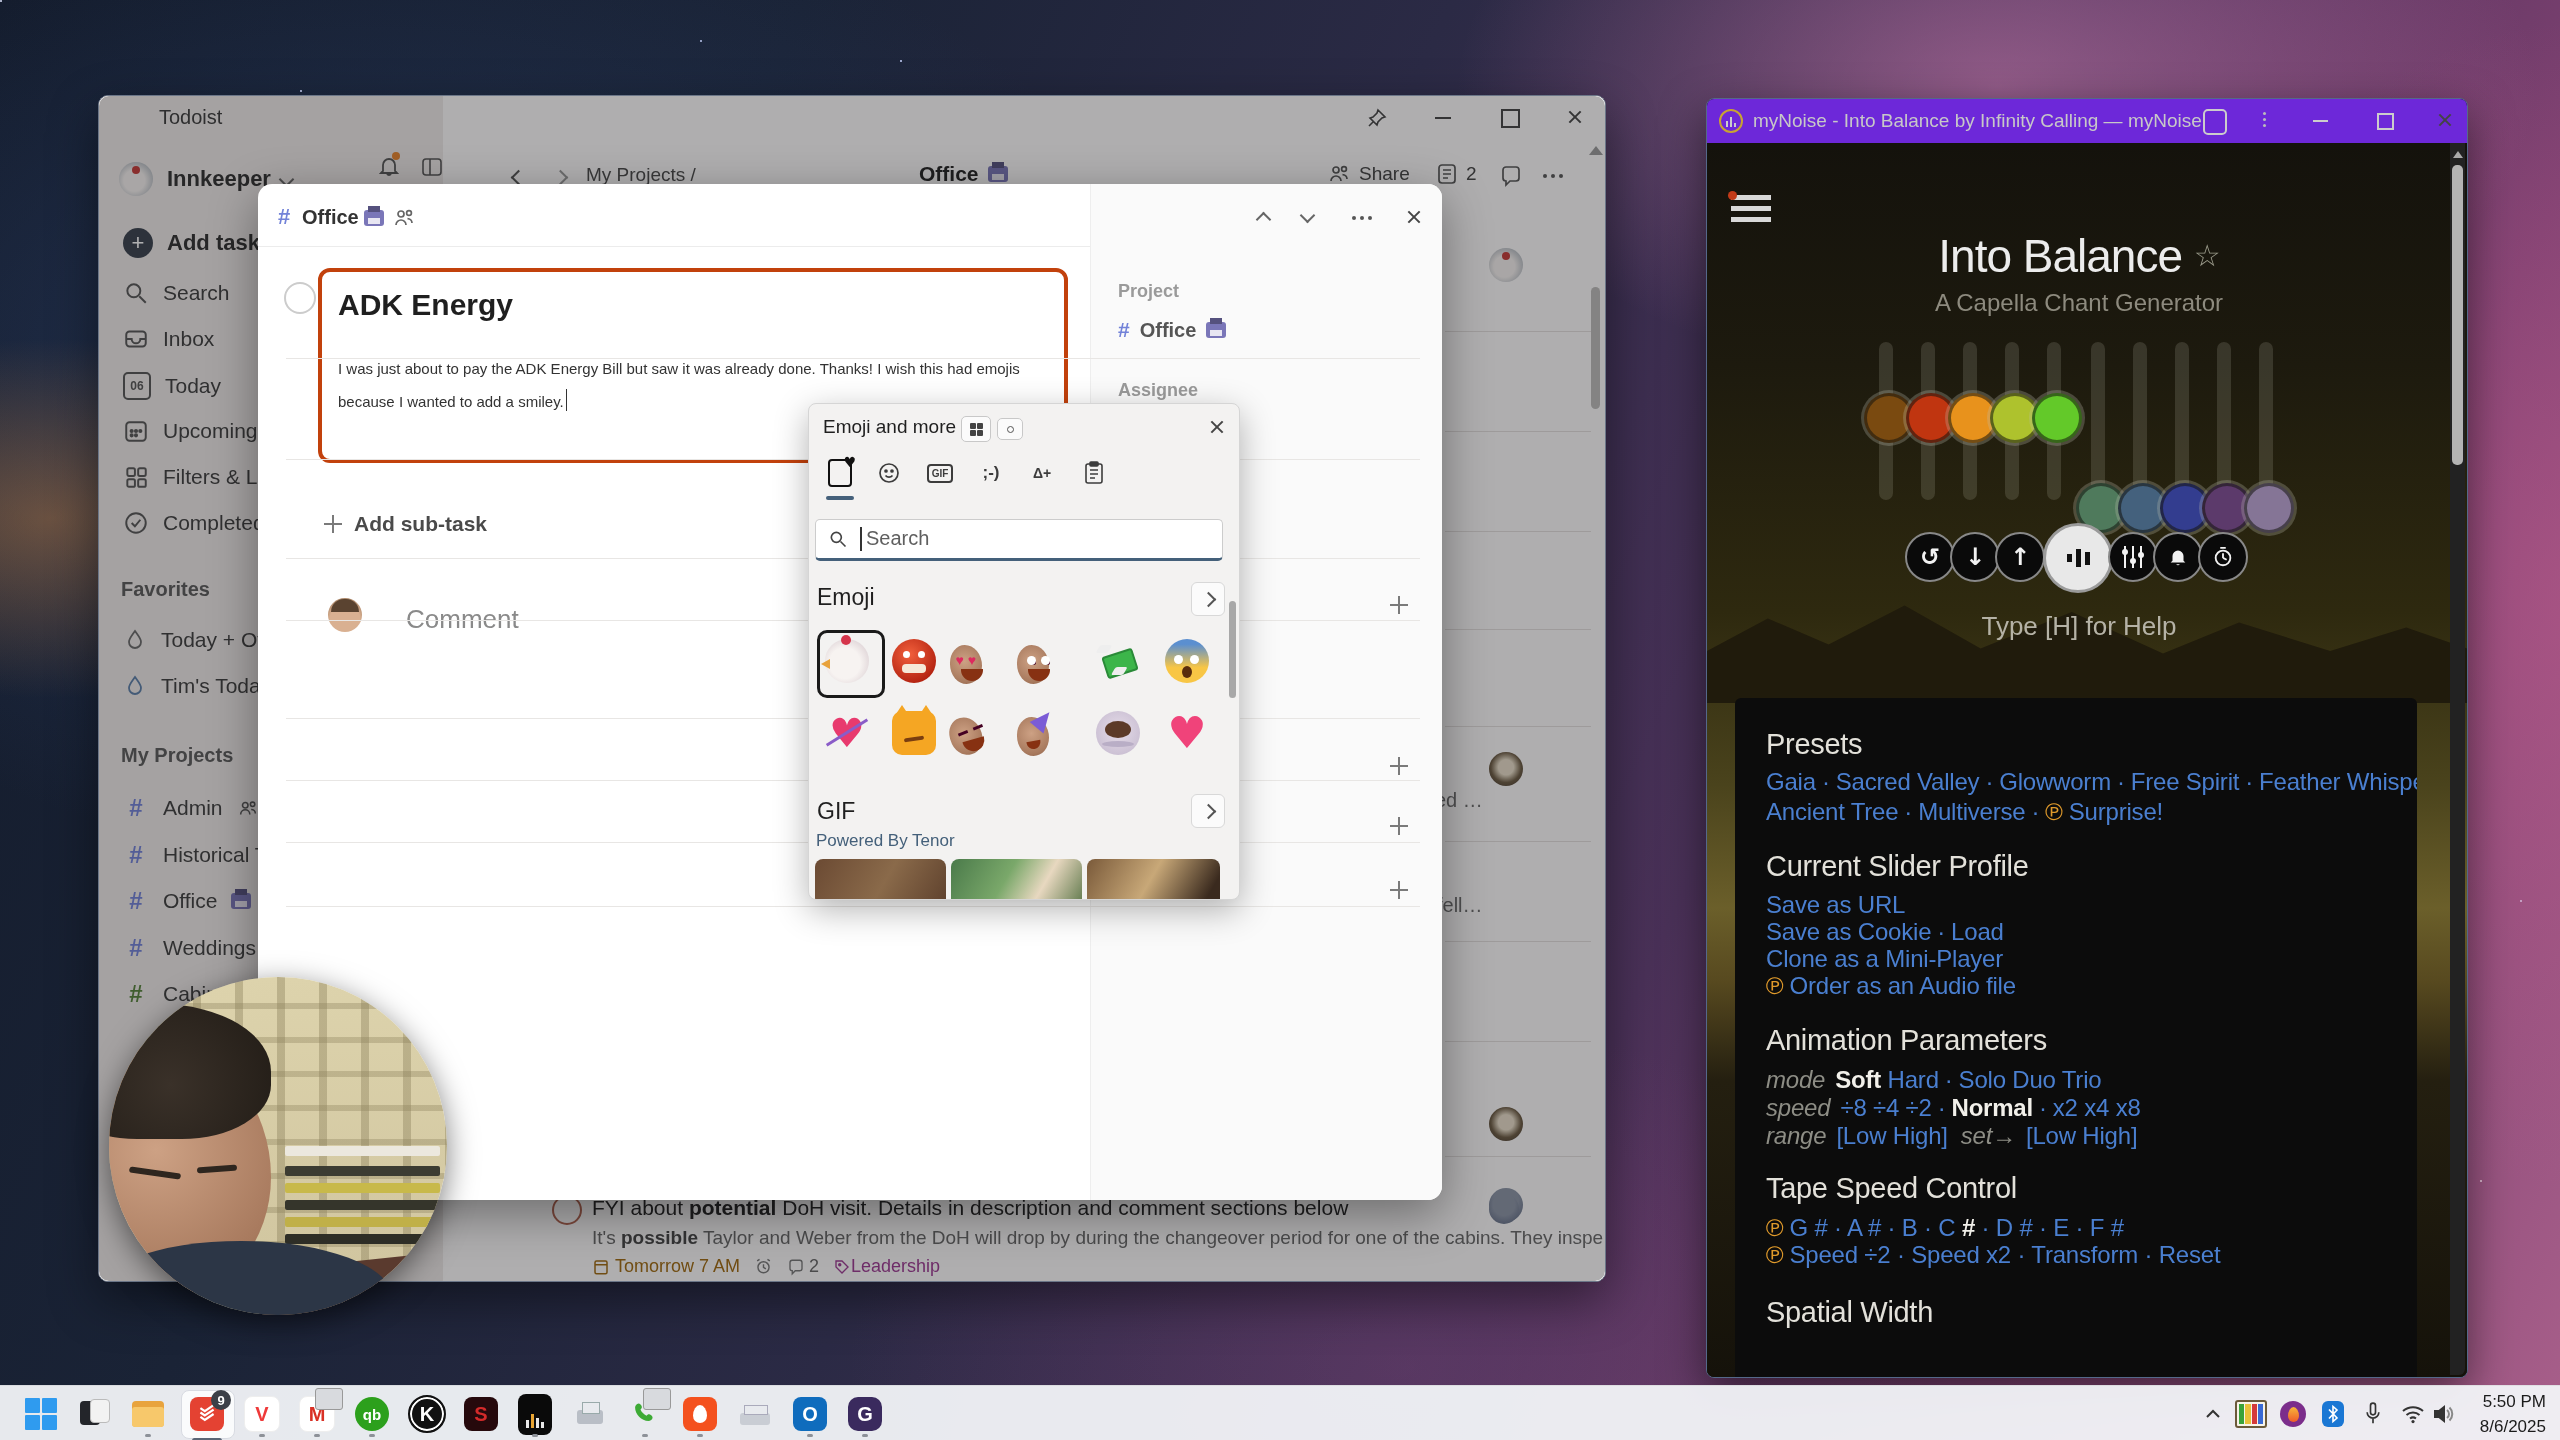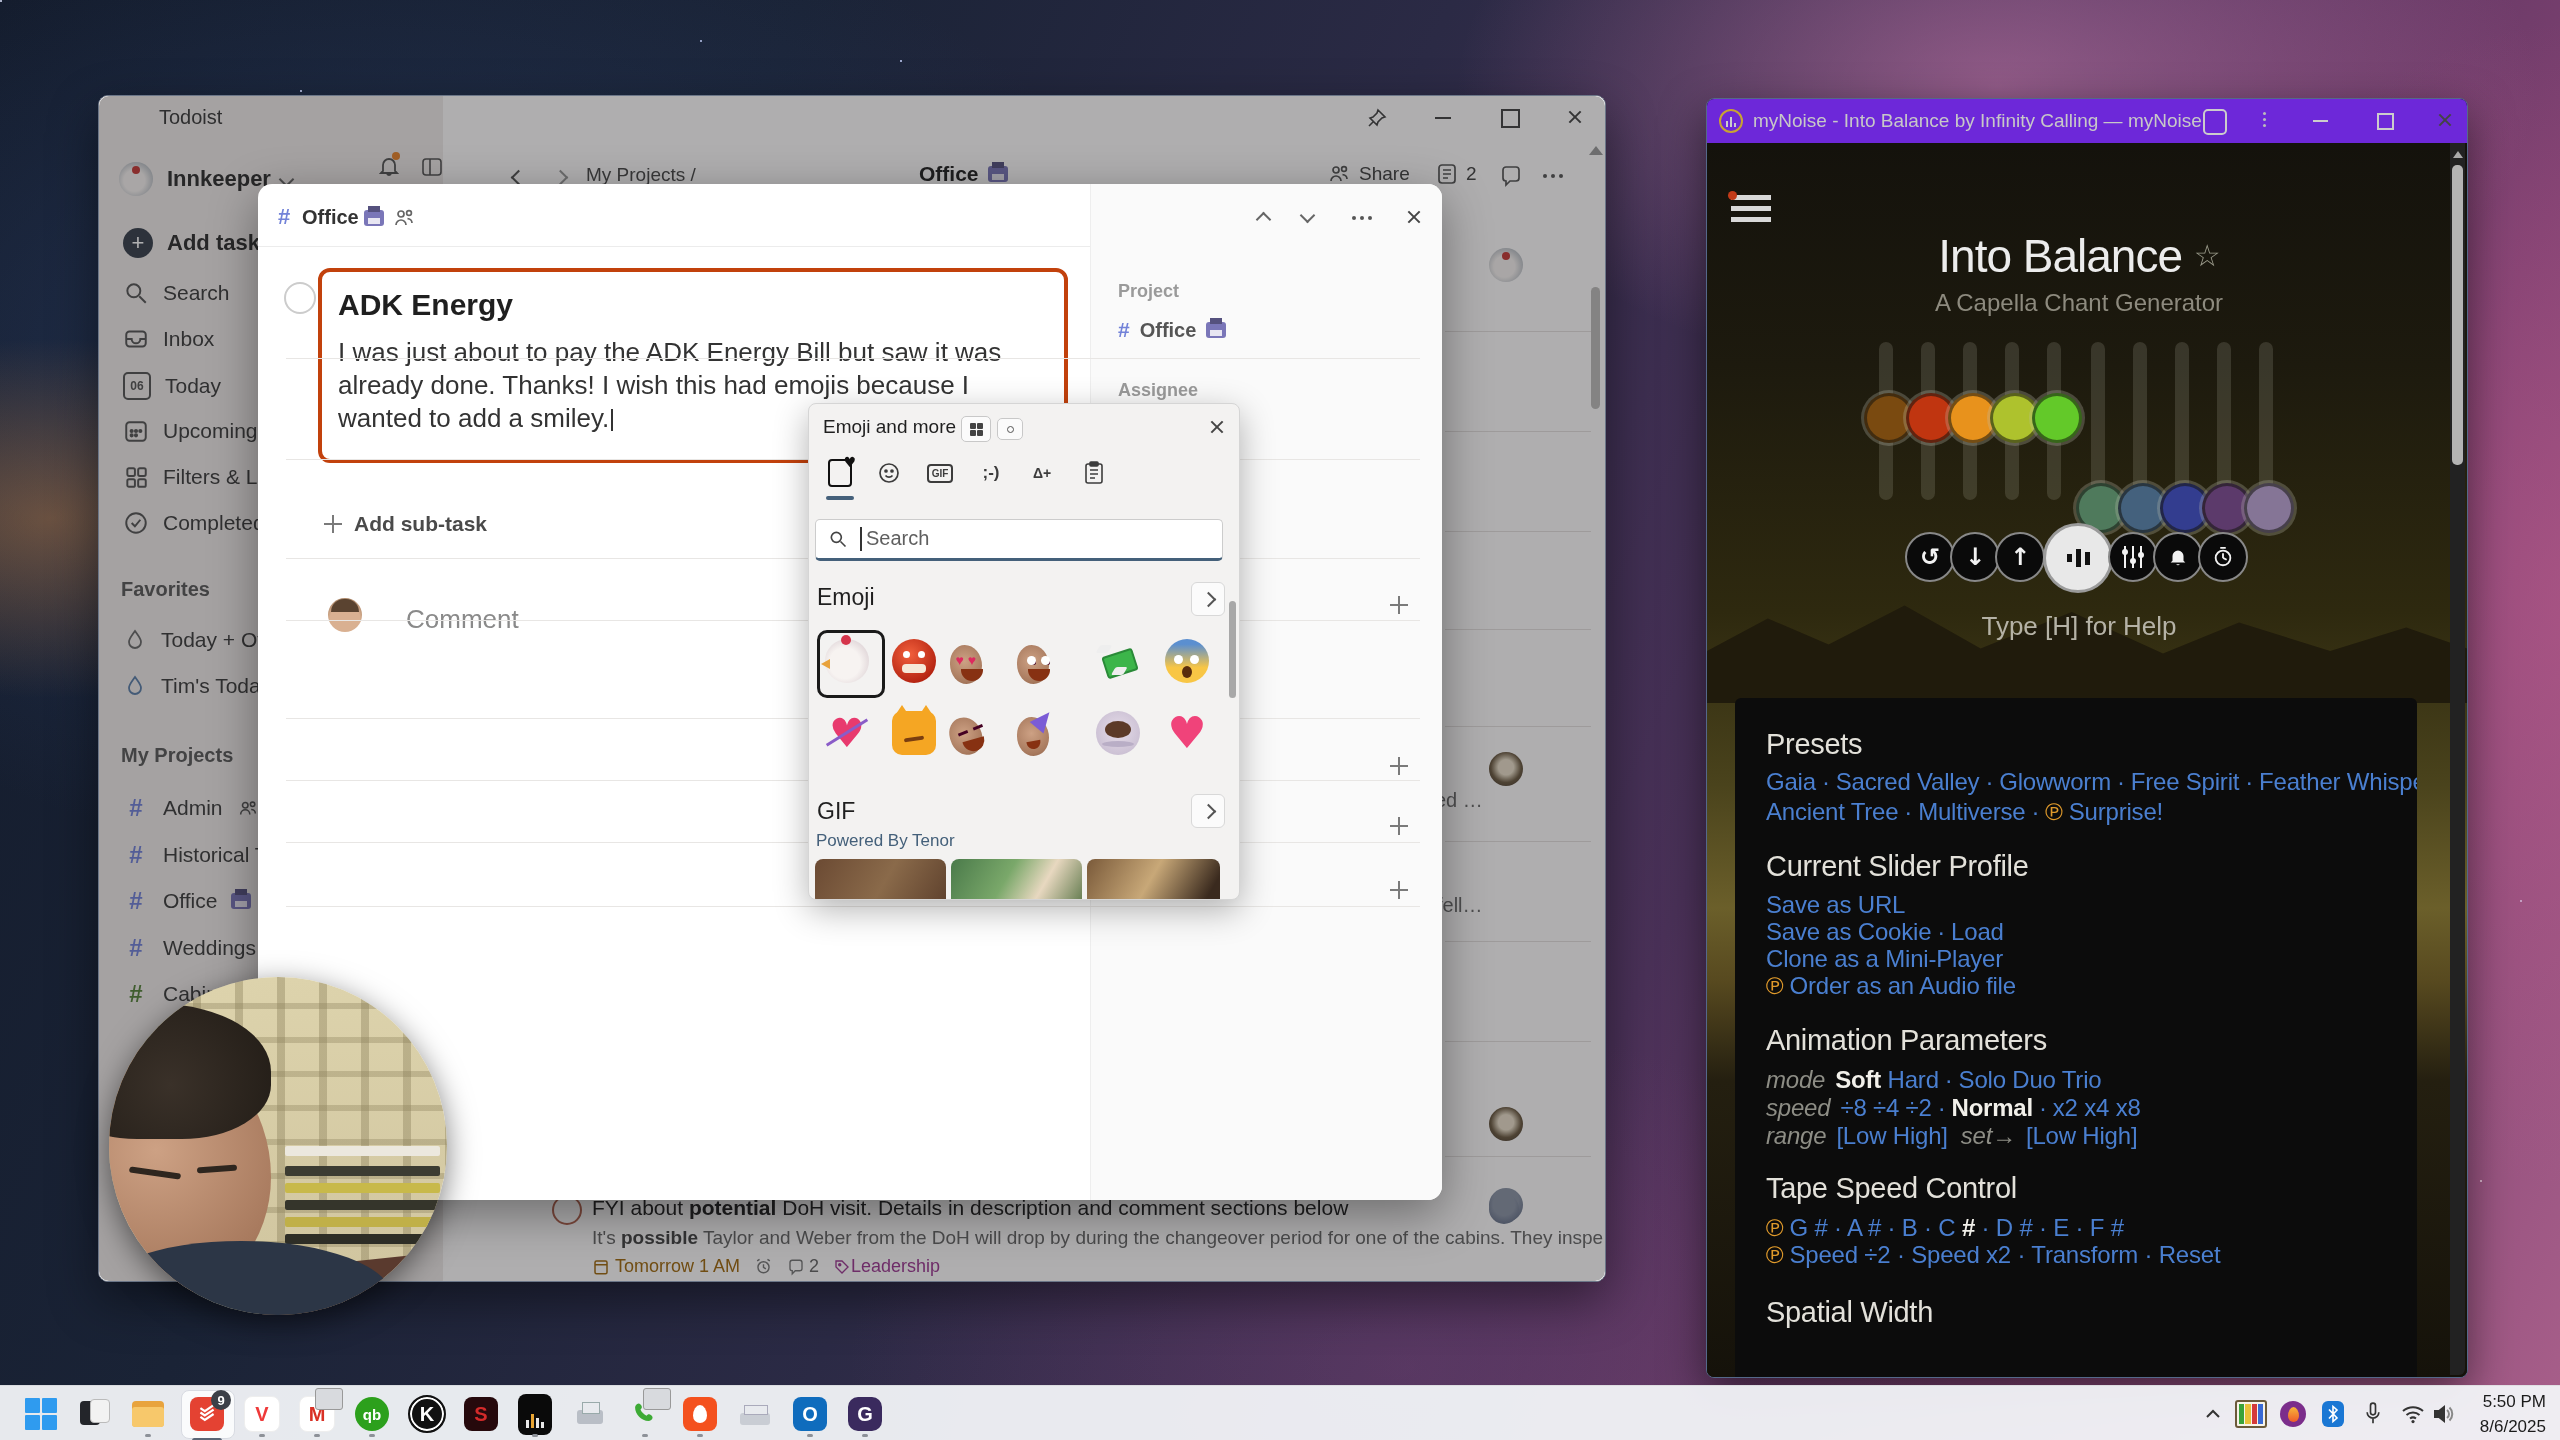--- a/index.html
+++ b/index.html
@@ -345,21 +345,21 @@
   </div>
   <div class="abs" style="left:493px;top:1131px;font-size:19px;color:#666;white-space:nowrap">
     <span>It's </span><b style="color:#444">possible</b><span> Taylor and Weber from the DoH will drop by during the changeover period for one of the cabins. They inspe…</span>
   </div>
   <div class="abs" style="left:493px;top:1160px;display:flex;align-items:center;gap:14px;font-size:18px">
     <span style="display:flex;align-items:center;gap:5px;color:#a06a10">
       <svg width="18" height="18" viewBox="0 0 24 24" fill="none" stroke="#a06a10" stroke-width="2">
           <rect x="4" y="4" width="16" height="17" rx="2"></rect>
           <line x1="4" y1="9" x2="20" y2="9"></line>
         </svg>
-      <span>Tomorrow 1 AM</span>
+      <span>Tomorrow 7 AM</span>
       </span>
     <svg width="19" height="19" viewBox="0 0 24 24" fill="none" stroke="#777" stroke-width="1.8">
         <circle cx="12" cy="13" r="7"></circle>
         <path d="M12 9v4l3 2 M4 5l3-2 M20 5l-3-2"></path>
       </svg>
     <span style="display:flex;align-items:center;gap:4px;color:#666">
       <svg width="18" height="18" viewBox="0 0 24 24" fill="none" stroke="#777" stroke-width="1.8">
           <path d="M4 6a3 3 0 0 1 3-3h10a3 3 0 0 1 3 3v8a3 3 0 0 1-3 3h-6l-4 4v-4H7a3 3 0 0 1-3-3z"></path>
         </svg>
       <span>2</span>
@@ -398,21 +398,21 @@
   <i class="abs chev u" style="left:1000px;top:30px"></i>
   <i class="abs chev d" style="left:1044px;top:26px"></i>
   <i class="abs dots3" style="left:1094px;top:32px"></i>
   <div class="abs xicon" style="left:1148px;top:25px"></div>
   <div class="abs" style="left:0;top:62px;width:832px;height:1px;background:#ececec"></div>
 
   
   <div class="abs" style="left:26px;top:98px;width:28px;height:28px;border-radius:50%;border:2px solid #ccc"></div>
   <div class="abs" style="left:60px;top:84px;width:710px;height:155px;border:4px solid #c2410c;border-radius:12px;padding:16px">
     <div style="font-size:30px;font-weight:700;color:#1f1f1f">ADK Energy</div>
-    <div style="margin-top:14px;font-size:26px;line-height:33px;color:#333;width:690px"><span>I was just about to pay the ADK Energy Bill but saw it was already done. Thanks! I wish this had emojis because I wanted to add a smiley.</span><span style="display:inline-block;width:1.5px;height:22px;background:#333;vertical-align:-4px;margin-left:2px"></span></div>
+    <div style="margin-top:30px;font-size:15px;line-height:33px;color:#333;width:690px"><span>I was just about to pay the ADK Energy Bill but saw it was already done. Thanks! I wish this had emojis because I wanted to add a smiley.</span><span style="display:inline-block;width:1.5px;height:22px;background:#333;vertical-align:-4px;margin-left:2px"></span></div>
   </div>
   <div class="abs" style="left:66px;top:328px;display:flex;align-items:center;gap:12px">
     <i class="plus"></i>
     <span style="font-size:21px;font-weight:600;color:#4a4a4a">Add sub-task</span>
   </div>
   <div class="abs avatar av-tan" style="left:70px;top:414px"></div>
   <span class="abs" style="left:148px;top:420px;font-size:26px;color:#8a8a8a">Comment</span>
 
   
   <span class="abs side-label" style="left:860px;top:97px">Project</span>

